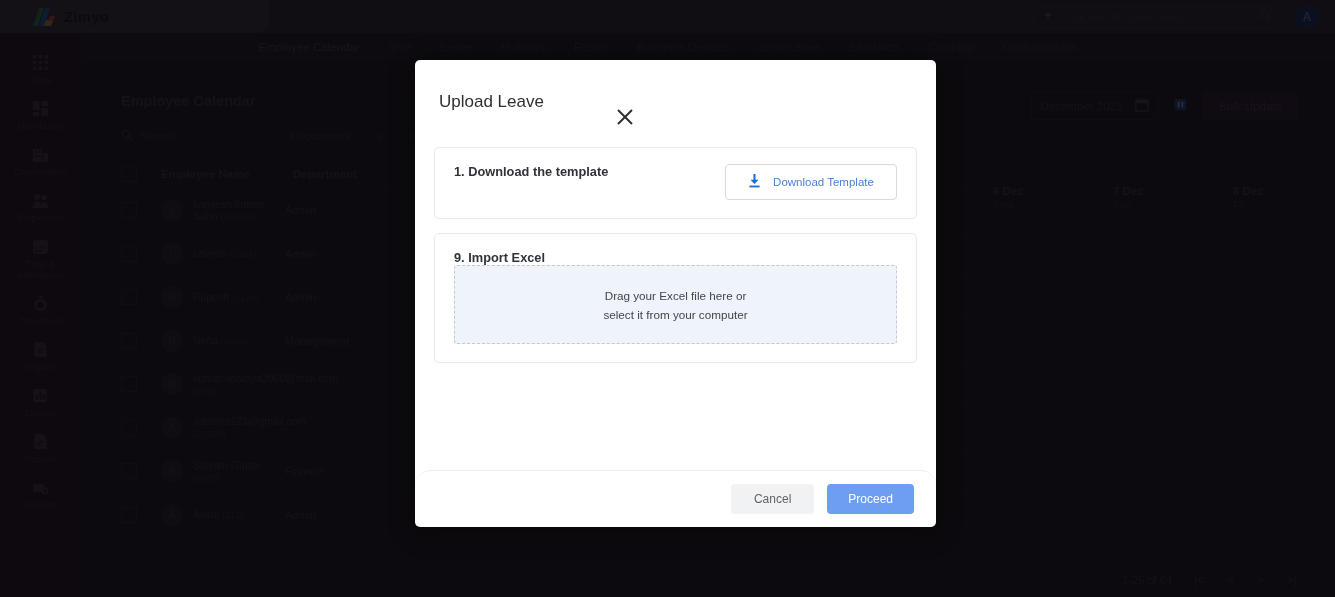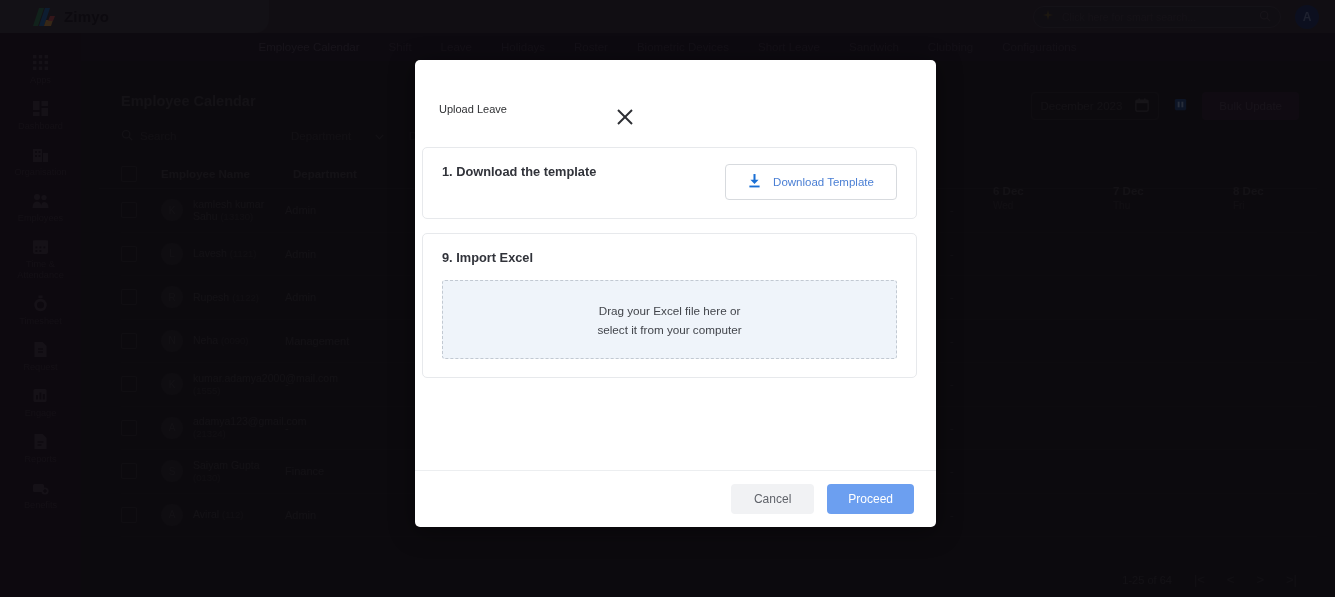--- a/index.html
+++ b/index.html
@@ -90,55 +90,55 @@
   
   .scrim { position: absolute; inset: 0; background: rgba(10,8,12,.80); }
 
   
   .modal {
     position: absolute; left: 415px; top: 60px; width: 521px; height: 467px;
     background: #fff; border-radius: 5px; box-shadow: 0 4px 26px rgba(0,0,0,.4);
     display: flex; flex-direction: column;
   }
   .modal-head { display: flex; align-items: flex-start; padding: 20px 18px 0 24px; gap: 16px; }
-  .modal-title { font-size: 11px; color: #2f3033; margin-top: 23px; flex: 0 0 160px; }
+  .modal-title { font-size: 17px; color: #2f3033; margin-top: 12px; flex: 0 0 160px; }
   .field-wrap { flex: 1; display: flex; flex-direction: column; gap: 8px; max-width: 243px; }
   .field-label { font-size: 11.5px; color: #9b9da1; }
   .leave-select {
     height: 30px; border: 1px solid #777b80; border-radius: 2px; background: #fff;
     display: flex; align-items: center; padding: 0 9px 0 12px; font-size: 12px; color: #303236;
   }
   .leave-select .cv { margin-left: auto; }
   .close-x { margin-top: 27px; width: 20px; height: 20px; cursor: pointer; }
 
-  .modal-body { padding: 20px 19px 0 7px; flex: 1; }
+  .modal-body { padding: 20px 19px 0 19px; flex: 1; }
   .sect {
     border: 1px solid #e7e9ec; border-radius: 5px; padding: 16px 19px 18px 19px;
     margin-bottom: 14px;
   }
   .sect-h { font-size: 12.8px; font-weight: bold; color: #31333a; }
   .sect-p { font-size: 11.7px; color: #8e9095; line-height: 16px; margin-top: 9px; max-width: 236px; }
   .s1-flex { display: flex; justify-content: space-between; align-items: flex-start; }
   .s1-right { width: 172px; display: flex; flex-direction: column; align-items: center; gap: 8px; }
   .dl-btn {
     width: 100%; height: 36px; border: 1px solid #d7dade; border-radius: 4px; background: #fff;
     display: flex; align-items: center; justify-content: center; gap: 12px;
     font-size: 11.5px; color: #4a7fd4;
   }
   .dl-note { font-size: 10.8px; color: #d84a5c; line-height: 16px; text-align: left; width: 100%; }
   .drop {
-    margin-top: 15px; height: 79px; border: 1px dashed #c2c9d2; border-radius: 3px;
+    height: 79px; border: 1px dashed #c2c9d2; border-radius: 3px;
     background: #eff4fa; display: flex; flex-direction: column;
     align-items: center; justify-content: center; gap: 6px;
   }
   .drop-l1 { font-size: 11.7px; color: #42454b; }
   .drop-l2 { font-size: 11.7px; color: #42454b; cursor: pointer; }
   .modal-foot {
     border-top: 1px solid #eceef0; padding: 13px 22px; display: flex;
-    justify-content: flex-end; gap: 13px; align-items: center;
+    justify-content: flex-end; gap: 13px; align-items: center; border-radius: 16px;
   }
   .btn-cancel { background: #f1f2f4; color: #60636a; font-size: 12px; border: none;
     border-radius: 4px; padding: 8px 23px; cursor: pointer; }
   .btn-proceed { background: #6c9ff0; color: #fff; font-size: 12px; border: none;
     border-radius: 4px; padding: 8px 21px; cursor: pointer; }
 </style>
 </head>
 <body>
 
 <div id="app-root">

